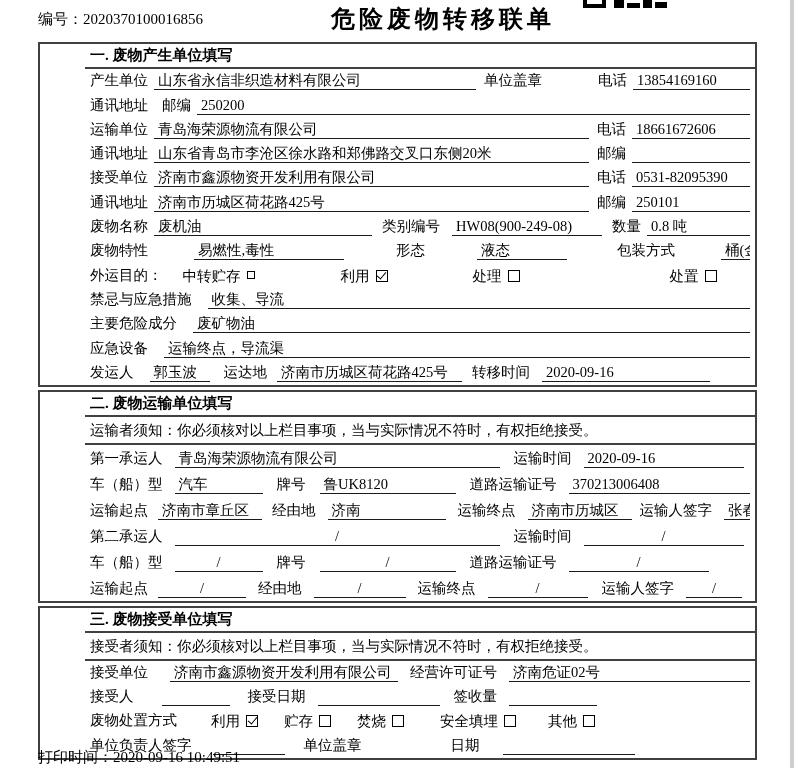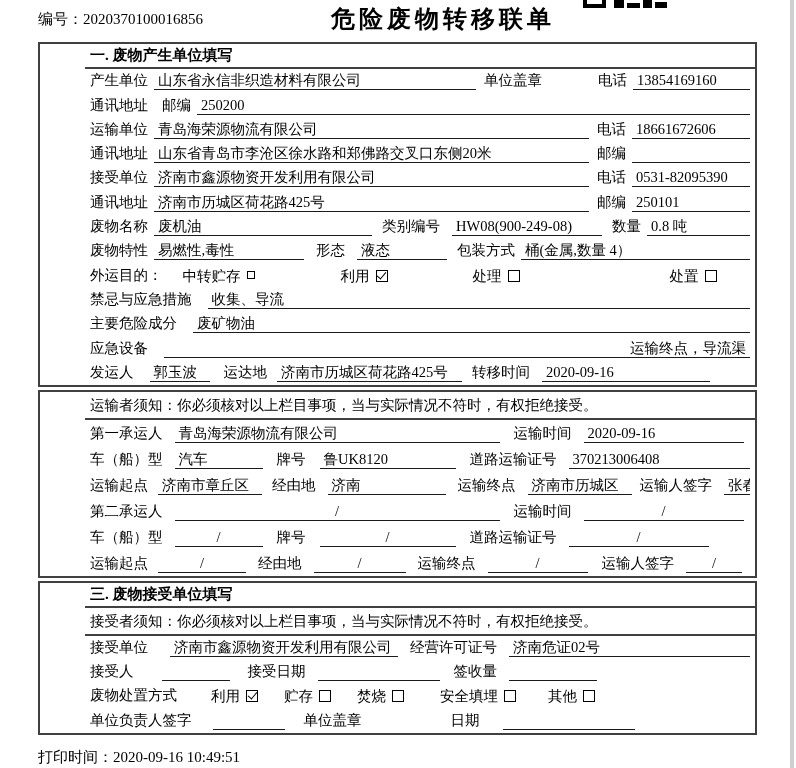--- a/index.html
+++ b/index.html
@@ -97,21 +97,21 @@
           <span class="field flex">250101</span>
         </div>
         <div class="row" style="height: 24.3px;">
           <span class="lbl">废物名称</span>
           <span class="field" style="width: 218px;">废机油</span>
           <span class="lbl" style="margin-left: 10px;">类别编号</span>
           <span class="field" style="width: 150px; margin-left: 6px;">HW08(900-249-08)</span>
           <span class="lbl" style="margin-left: 10px;">数量</span>
           <span class="field flex">0.8 吨</span>
         </div>
-        <div class="row" style="height: 24.3px;">
+        <div class="row" style="height: 24.3px; gap: 40px;">
           <span class="lbl">废物特性</span>
           <span class="field" style="width: 150px;">易燃性,毒性</span>
           <span class="lbl" style="margin-left: 12px;">形态</span>
           <span class="field" style="width: 90px; margin-left: 6px;">液态</span>
           <span class="lbl" style="margin-left: 10px;">包装方式</span>
           <span class="field flex">桶(金属,数量 4）</span>
         </div>
         <div class="row" style="height: 24.3px;">
           <span class="lbl">外运目的：</span>
           <span class="cbitem" style="margin-left: 14px;">
@@ -134,35 +134,36 @@
           </span>
         </div>
         <div class="row" style="height: 24.3px;">
           <span class="lbl">禁忌与应急措施</span>
           <span class="field flex" style="margin-left: 10px;">收集、导流</span>
         </div>
         <div class="row" style="height: 24.3px;">
           <span class="lbl">主要危险成分</span>
           <span class="field flex" style="margin-left: 10px;">废矿物油</span>
         </div>
-        <div class="row" style="height: 24.3px; text-align: right;">
+        <div class="row" style="height: 24.3px;">
           <span class="lbl">应急设备</span>
           <span class="field flex" style="margin-left: 10px;">运输终点，导流渠</span>
         </div>
         <div class="row" style="height: 24.3px;">
           <span class="lbl">发运人</span>
           <span class="field" style="width: 60px; margin-left: 10px;">郭玉波</span>
           <span class="lbl" style="margin-left: 14px;">运达地</span>
           <span class="field" style="width: 185px; margin-left: 4px;">济南市历城区荷花路425号</span>
           <span class="lbl" style="margin-left: 10px;">转移时间</span>
           <span class="field" style="width: 168px; margin-left: 6px;">2020-09-16</span>
         </div>
       </div>
     </div>
     <div class="section">
+      <div class="sec-header">二. 废物运输单位填写</div>
       <div class="sec-note">运输者须知：你必须核对以上栏目事项，当与实际情况不符时，有权拒绝接受。</div>
       <div class="rows">
         <div class="row" style="height: 26px;">
           <span class="lbl">第一承运人</span>
           <span class="field" style="width: 325px; margin-left: 6px;">青岛海荣源物流有限公司</span>
           <span class="lbl" style="margin-left: 14px;">运输时间</span>
           <span class="field" style="width: 160px; margin-left: 6px;">2020-09-16</span>
         </div>
         <div class="row" style="height: 26px;">
           <span class="lbl">车（船）型</span>

